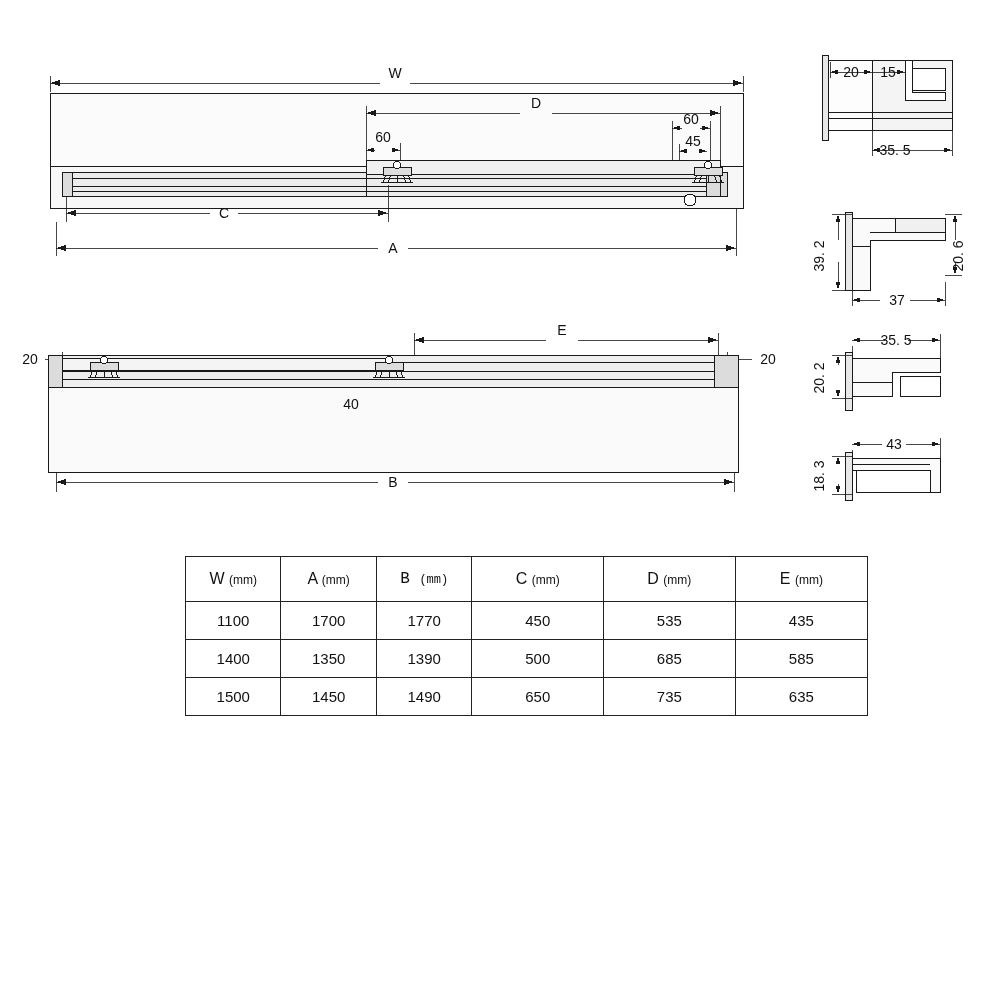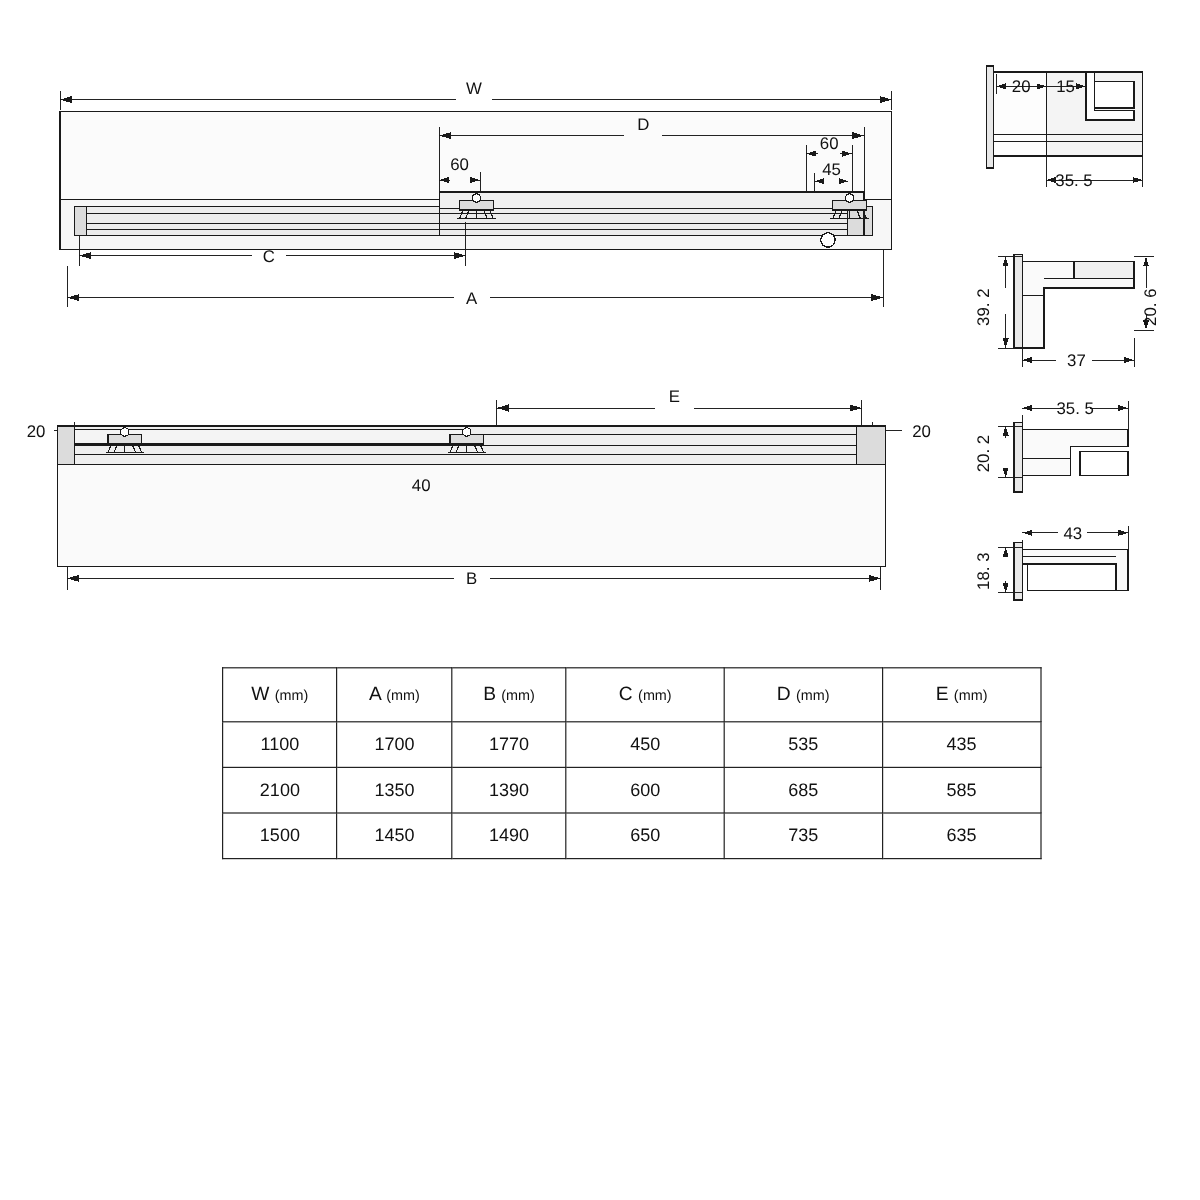--- a/index.html
+++ b/index.html
@@ -31,21 +31,21 @@
     font-weight:normal;
     color:#111;
   }
   .spec-table thead th{
     font-size:16px;
     height:44px;
   }
   .spec-table .unit{font-size:12px;}
   .col-w{width:14%;}
   .col-a{width:14%;}
-  .col-b{width:14%;}
+  .col-b{width:14%;font-family:Liberation Mono, monospace;}
   .col-c{width:19.3%;}
   .col-d{width:19.3%;}
   .col-e{width:19.4%;}
 </style>
 </head>
 <body>
 
 <div id="stage">
 
 <svg class="draw" viewBox="0 0 1000 1000">
@@ -349,24 +349,24 @@
   <tbody>
     <tr>
       <td>1100</td>
       <td>1700</td>
       <td>1770</td>
       <td>450</td>
       <td>535</td>
       <td>435</td>
     </tr>
     <tr>
-      <td>2100</td>
+      <td>1400</td>
       <td>1350</td>
       <td>1390</td>
-      <td>600</td>
+      <td>500</td>
       <td>685</td>
       <td>585</td>
     </tr>
     <tr>
       <td>1500</td>
       <td>1450</td>
       <td>1490</td>
       <td>650</td>
       <td>735</td>
       <td>635</td>

